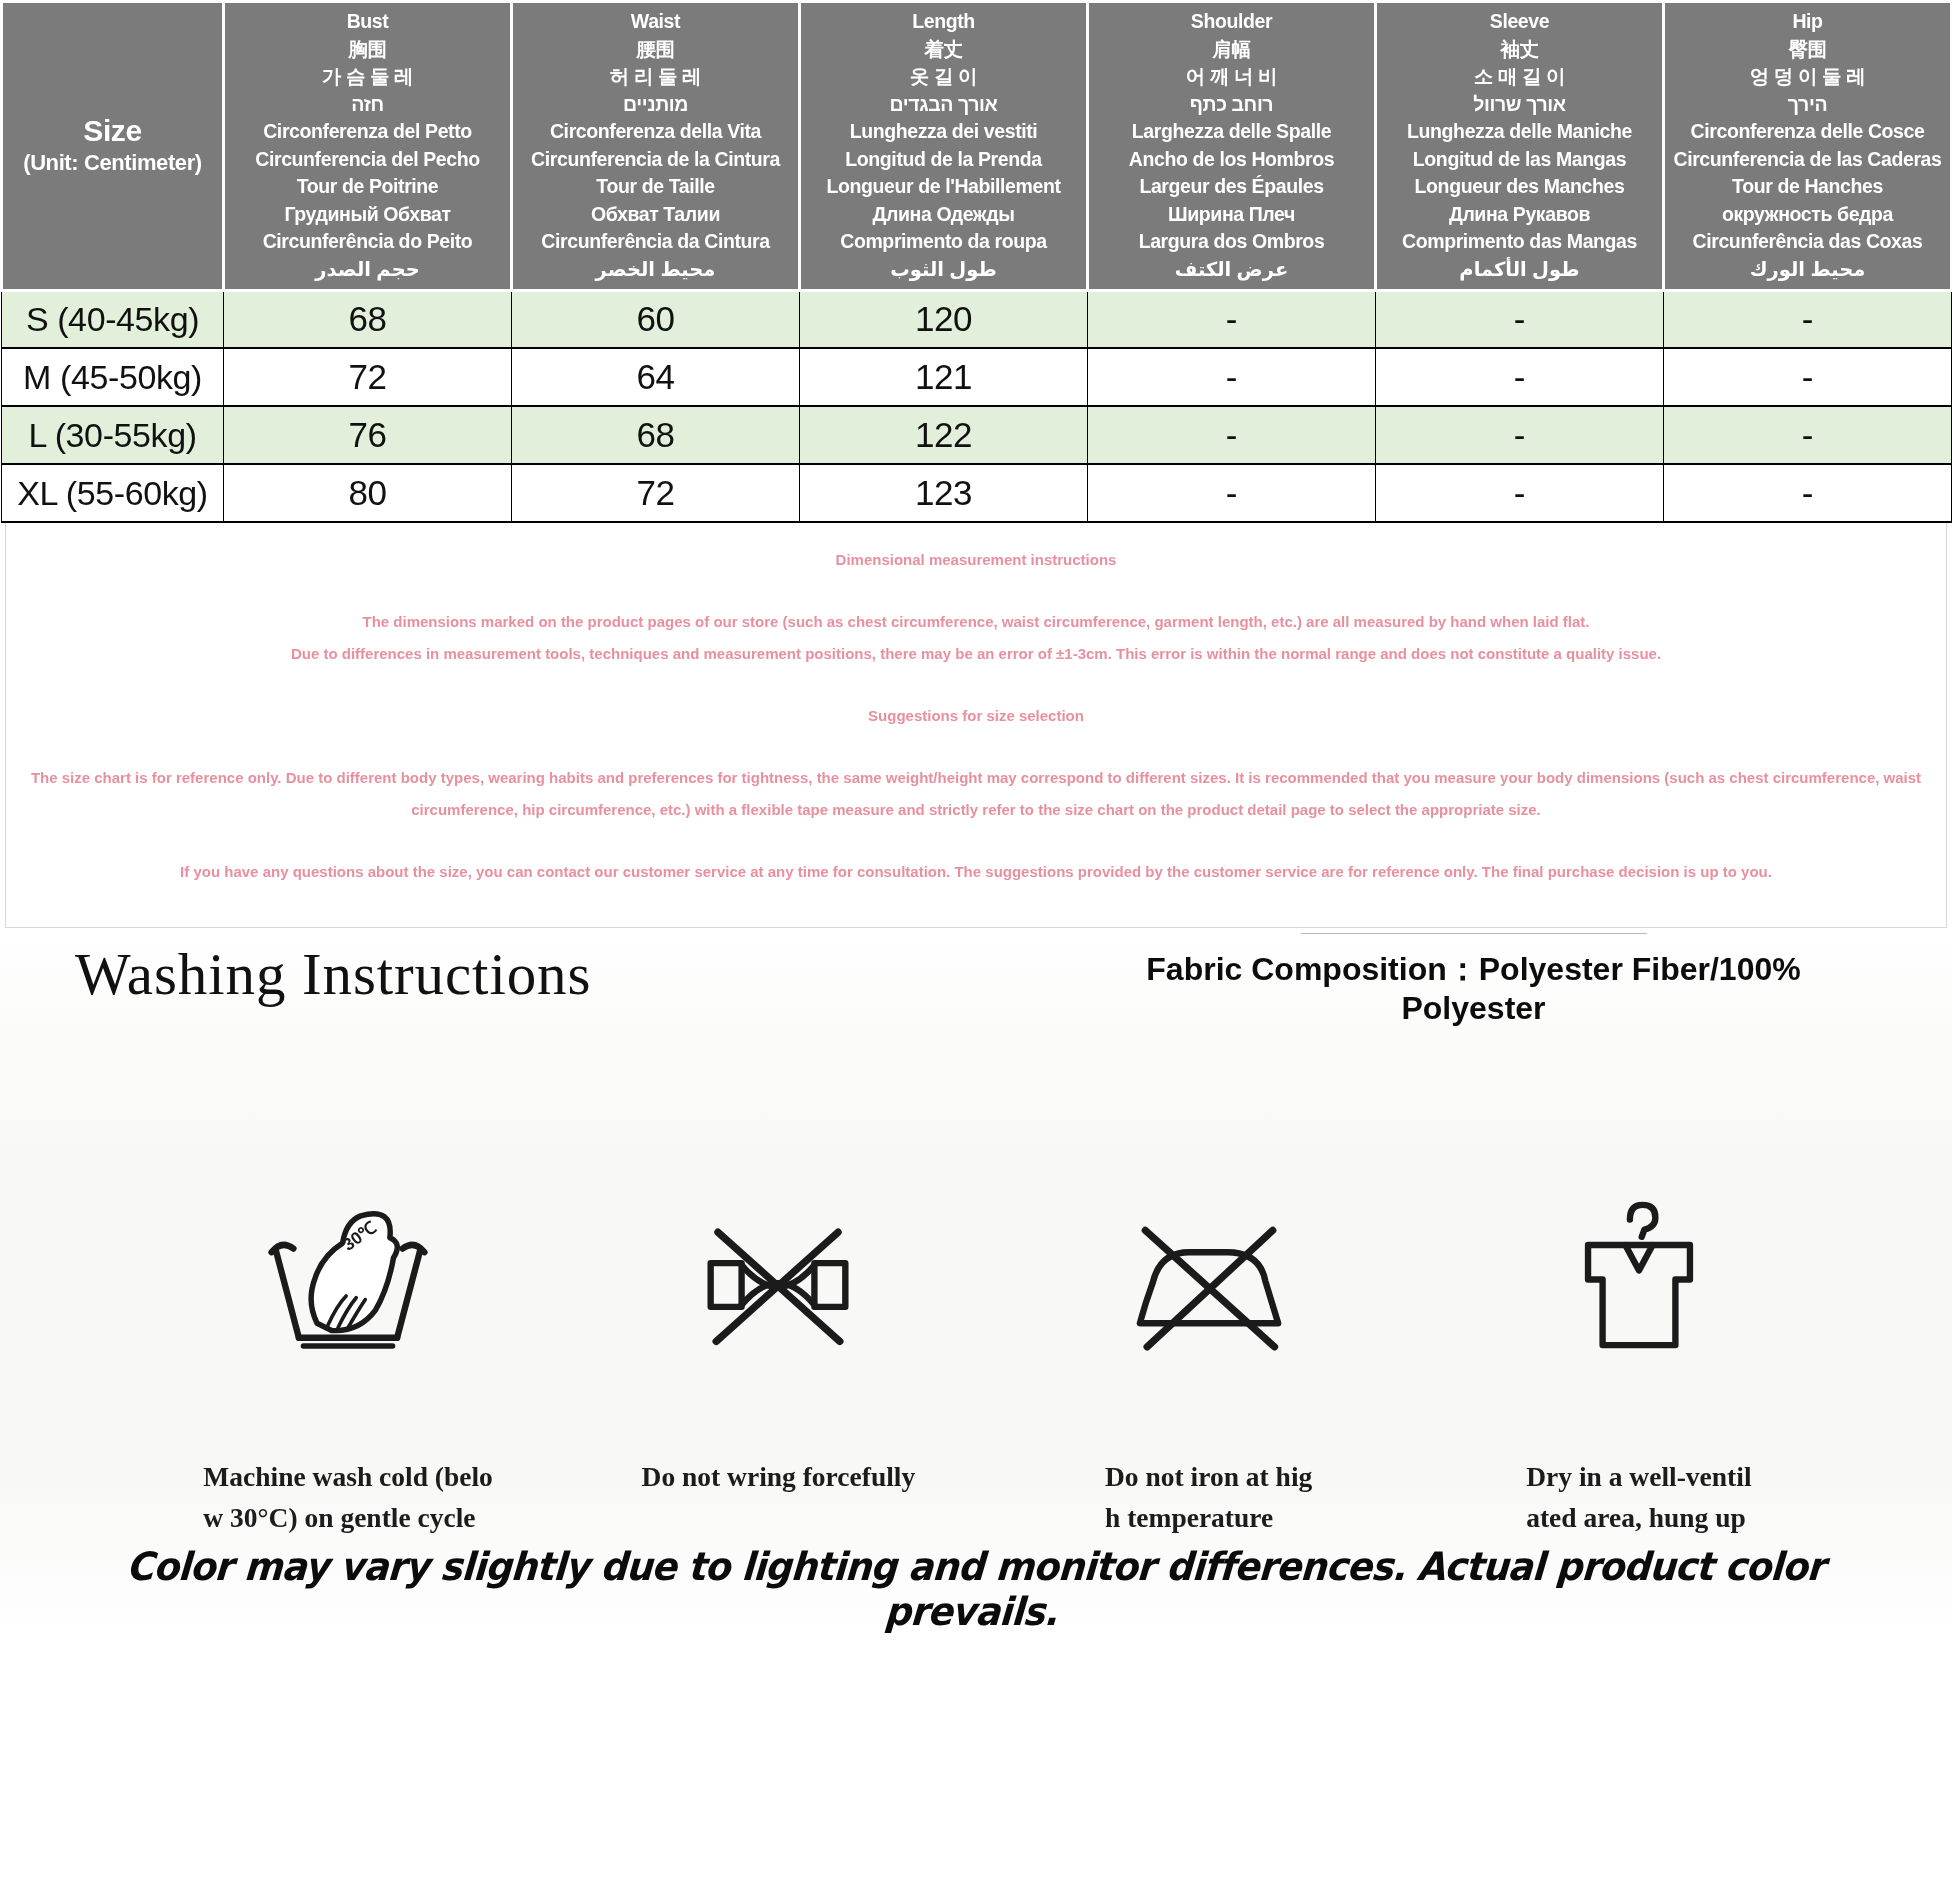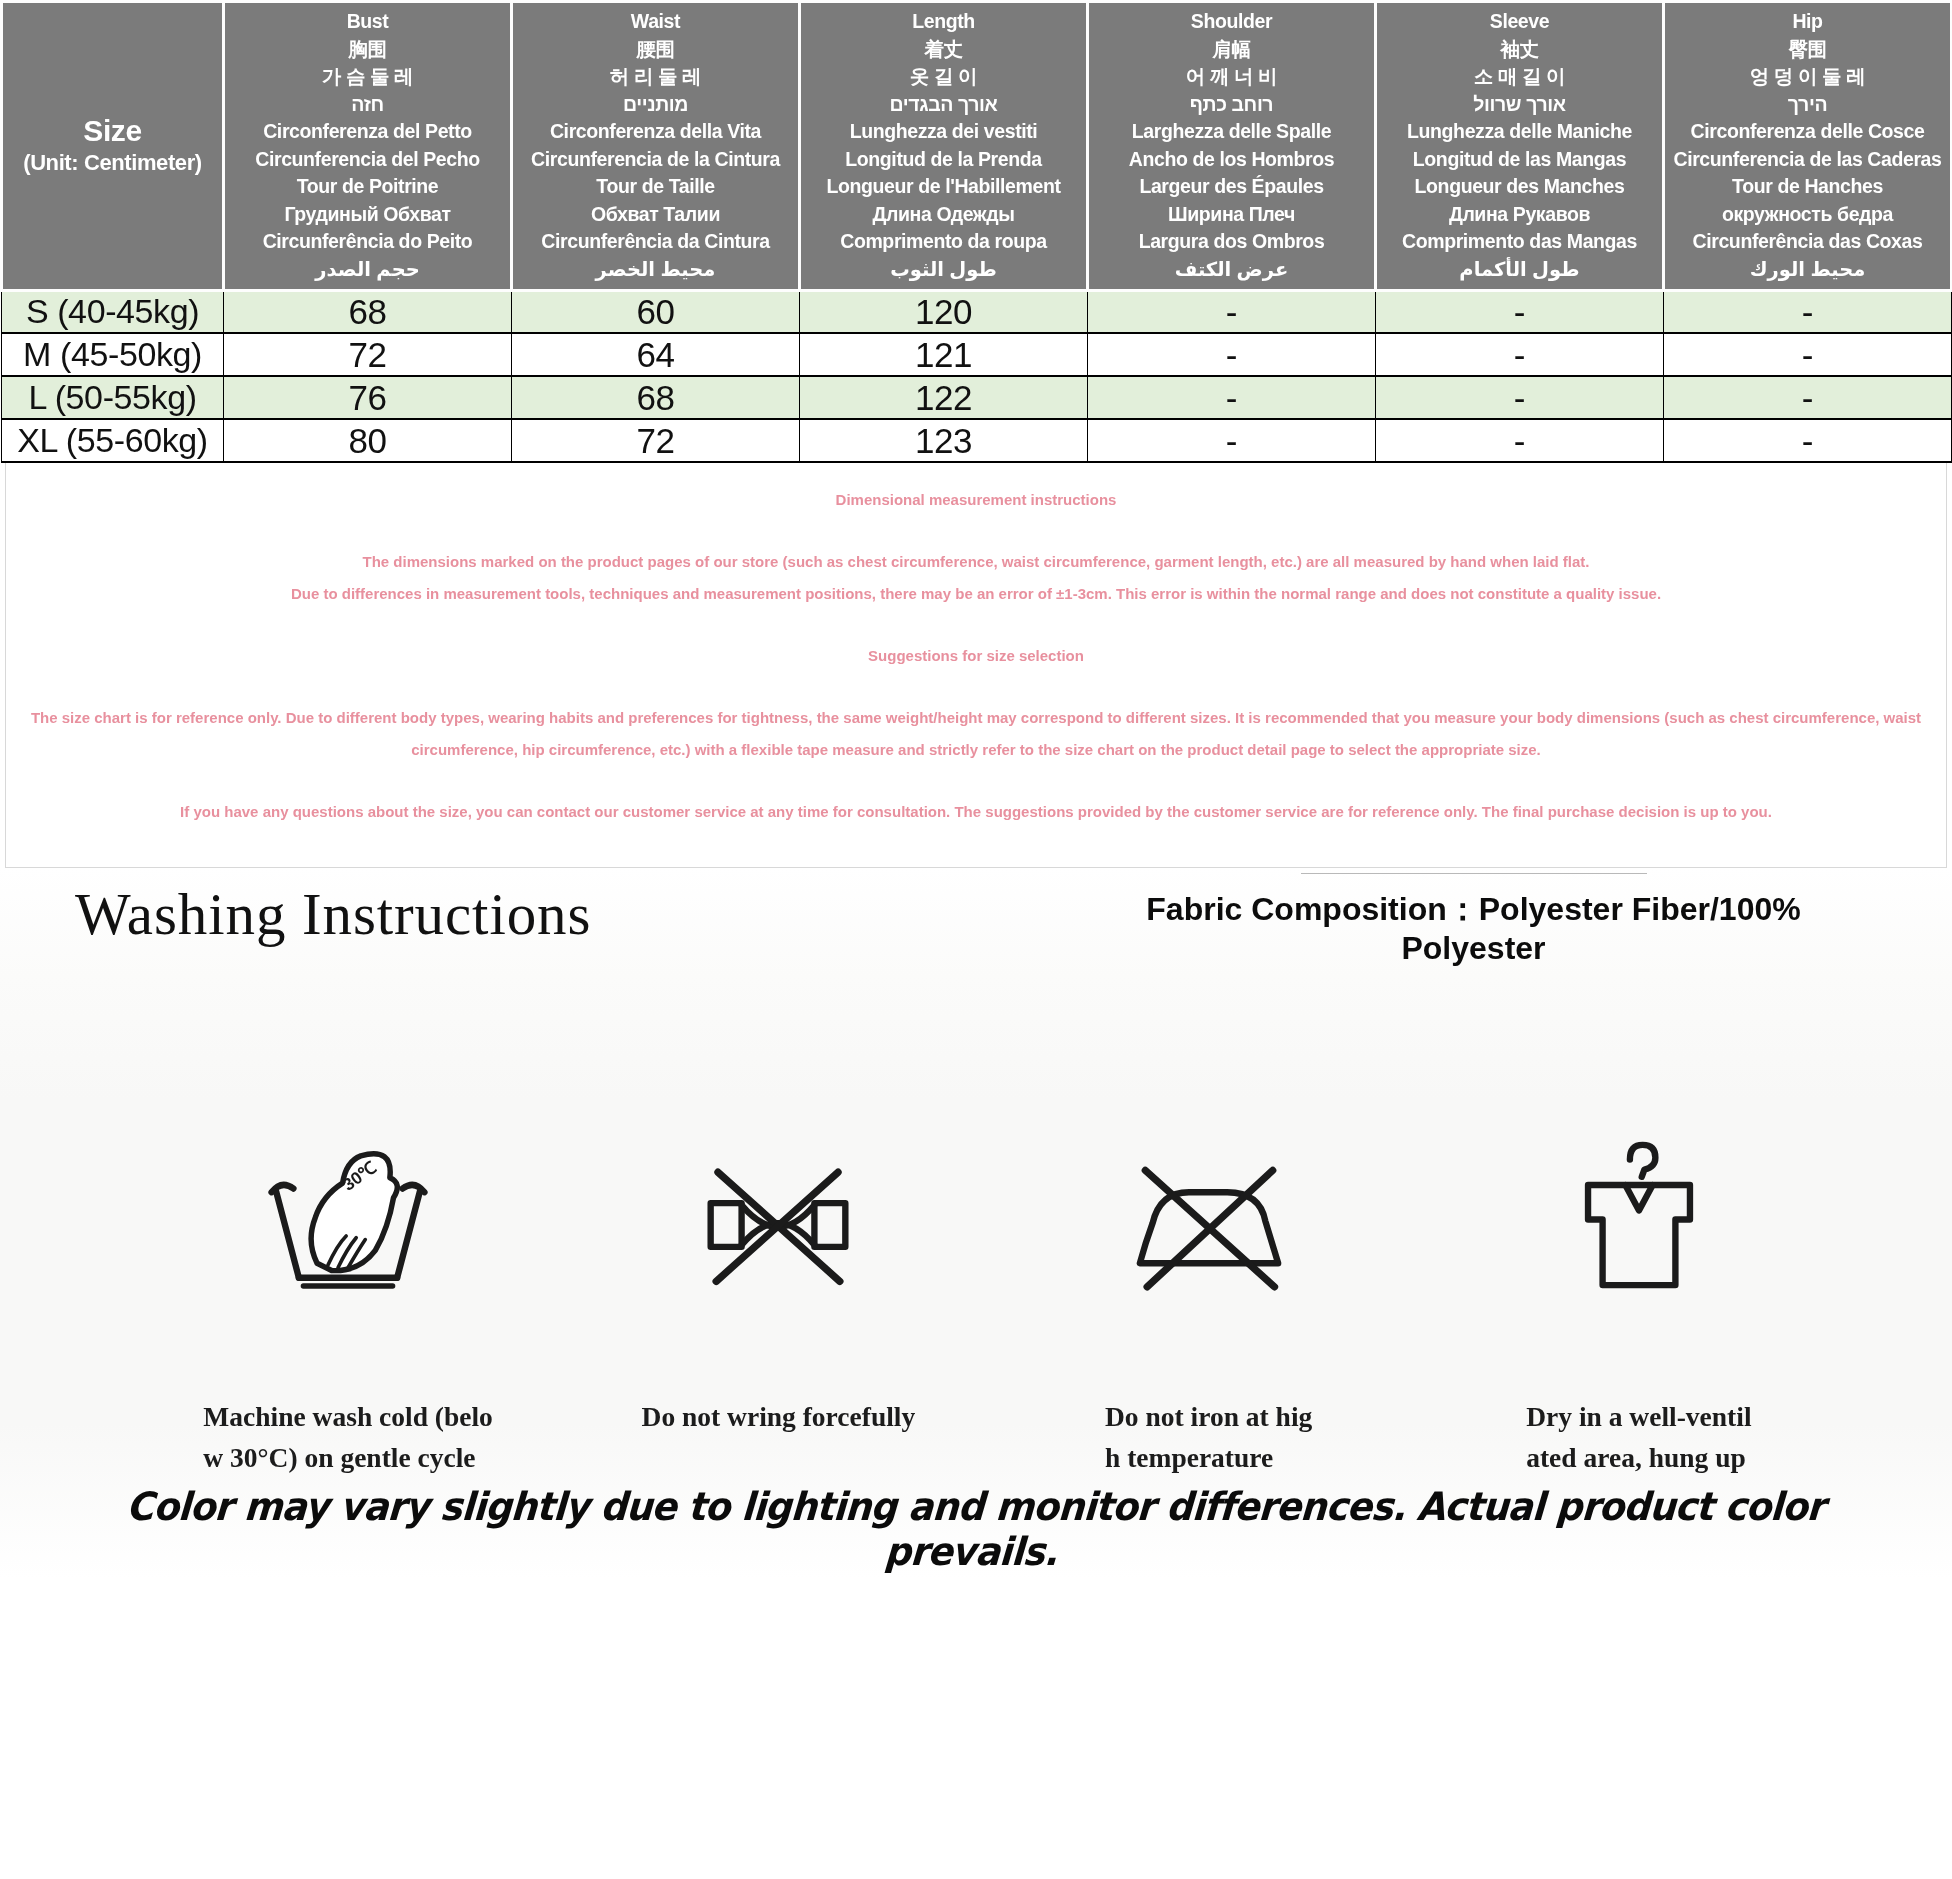--- a/index.html
+++ b/index.html
@@ -13,21 +13,21 @@
   thead th {
     background:#7b7b7b; color:#ffffff; font-weight:bold;
     border:3.5px solid #fdfdfd; vertical-align:middle; text-align:center;
     padding:5.3px 1.8px; font-size:19.5px; line-height:27.5px; letter-spacing:-0.4px;
   }
   thead th .lines { white-space:pre-line; }
   thead th.size-head .t1 { font-size:30px; line-height:35px; }
   thead th.size-head .t2 { font-size:22px; line-height:30px; }
   tbody td {
     border:1.8px solid #000000; border-top-width:2.7px; border-bottom-width:2.7px;
-    text-align:center; vertical-align:middle; height:43px;
+    text-align:center; vertical-align:middle; height:58px;
     font-size:35px; font-weight:400; color:#111; letter-spacing:-0.4px;
   }
   tbody td.row-label { font-size:34px; }
   tr.green td { background:#e2efda; }
   tr.white td { background:#ffffff; }
 
   
   .notes {
     margin:0 5.3px; border:1.8px solid #d8d8d8; border-top:none;
     padding:21px 12.4px 8.9px; text-align:center;
@@ -183,21 +183,21 @@
       <tr class="white">
         <td class="row-label">M (45-50kg)</td>
         <td>72</td>
         <td>64</td>
         <td>121</td>
         <td>-</td>
         <td>-</td>
         <td>-</td>
       </tr>
       <tr class="green">
-        <td class="row-label">L (50-55kg)</td>
+        <td class="row-label">L (30-55kg)</td>
         <td>76</td>
         <td>68</td>
         <td>122</td>
         <td>-</td>
         <td>-</td>
         <td>-</td>
       </tr>
       <tr class="white">
         <td class="row-label">XL (55-60kg)</td>
         <td>80</td>

